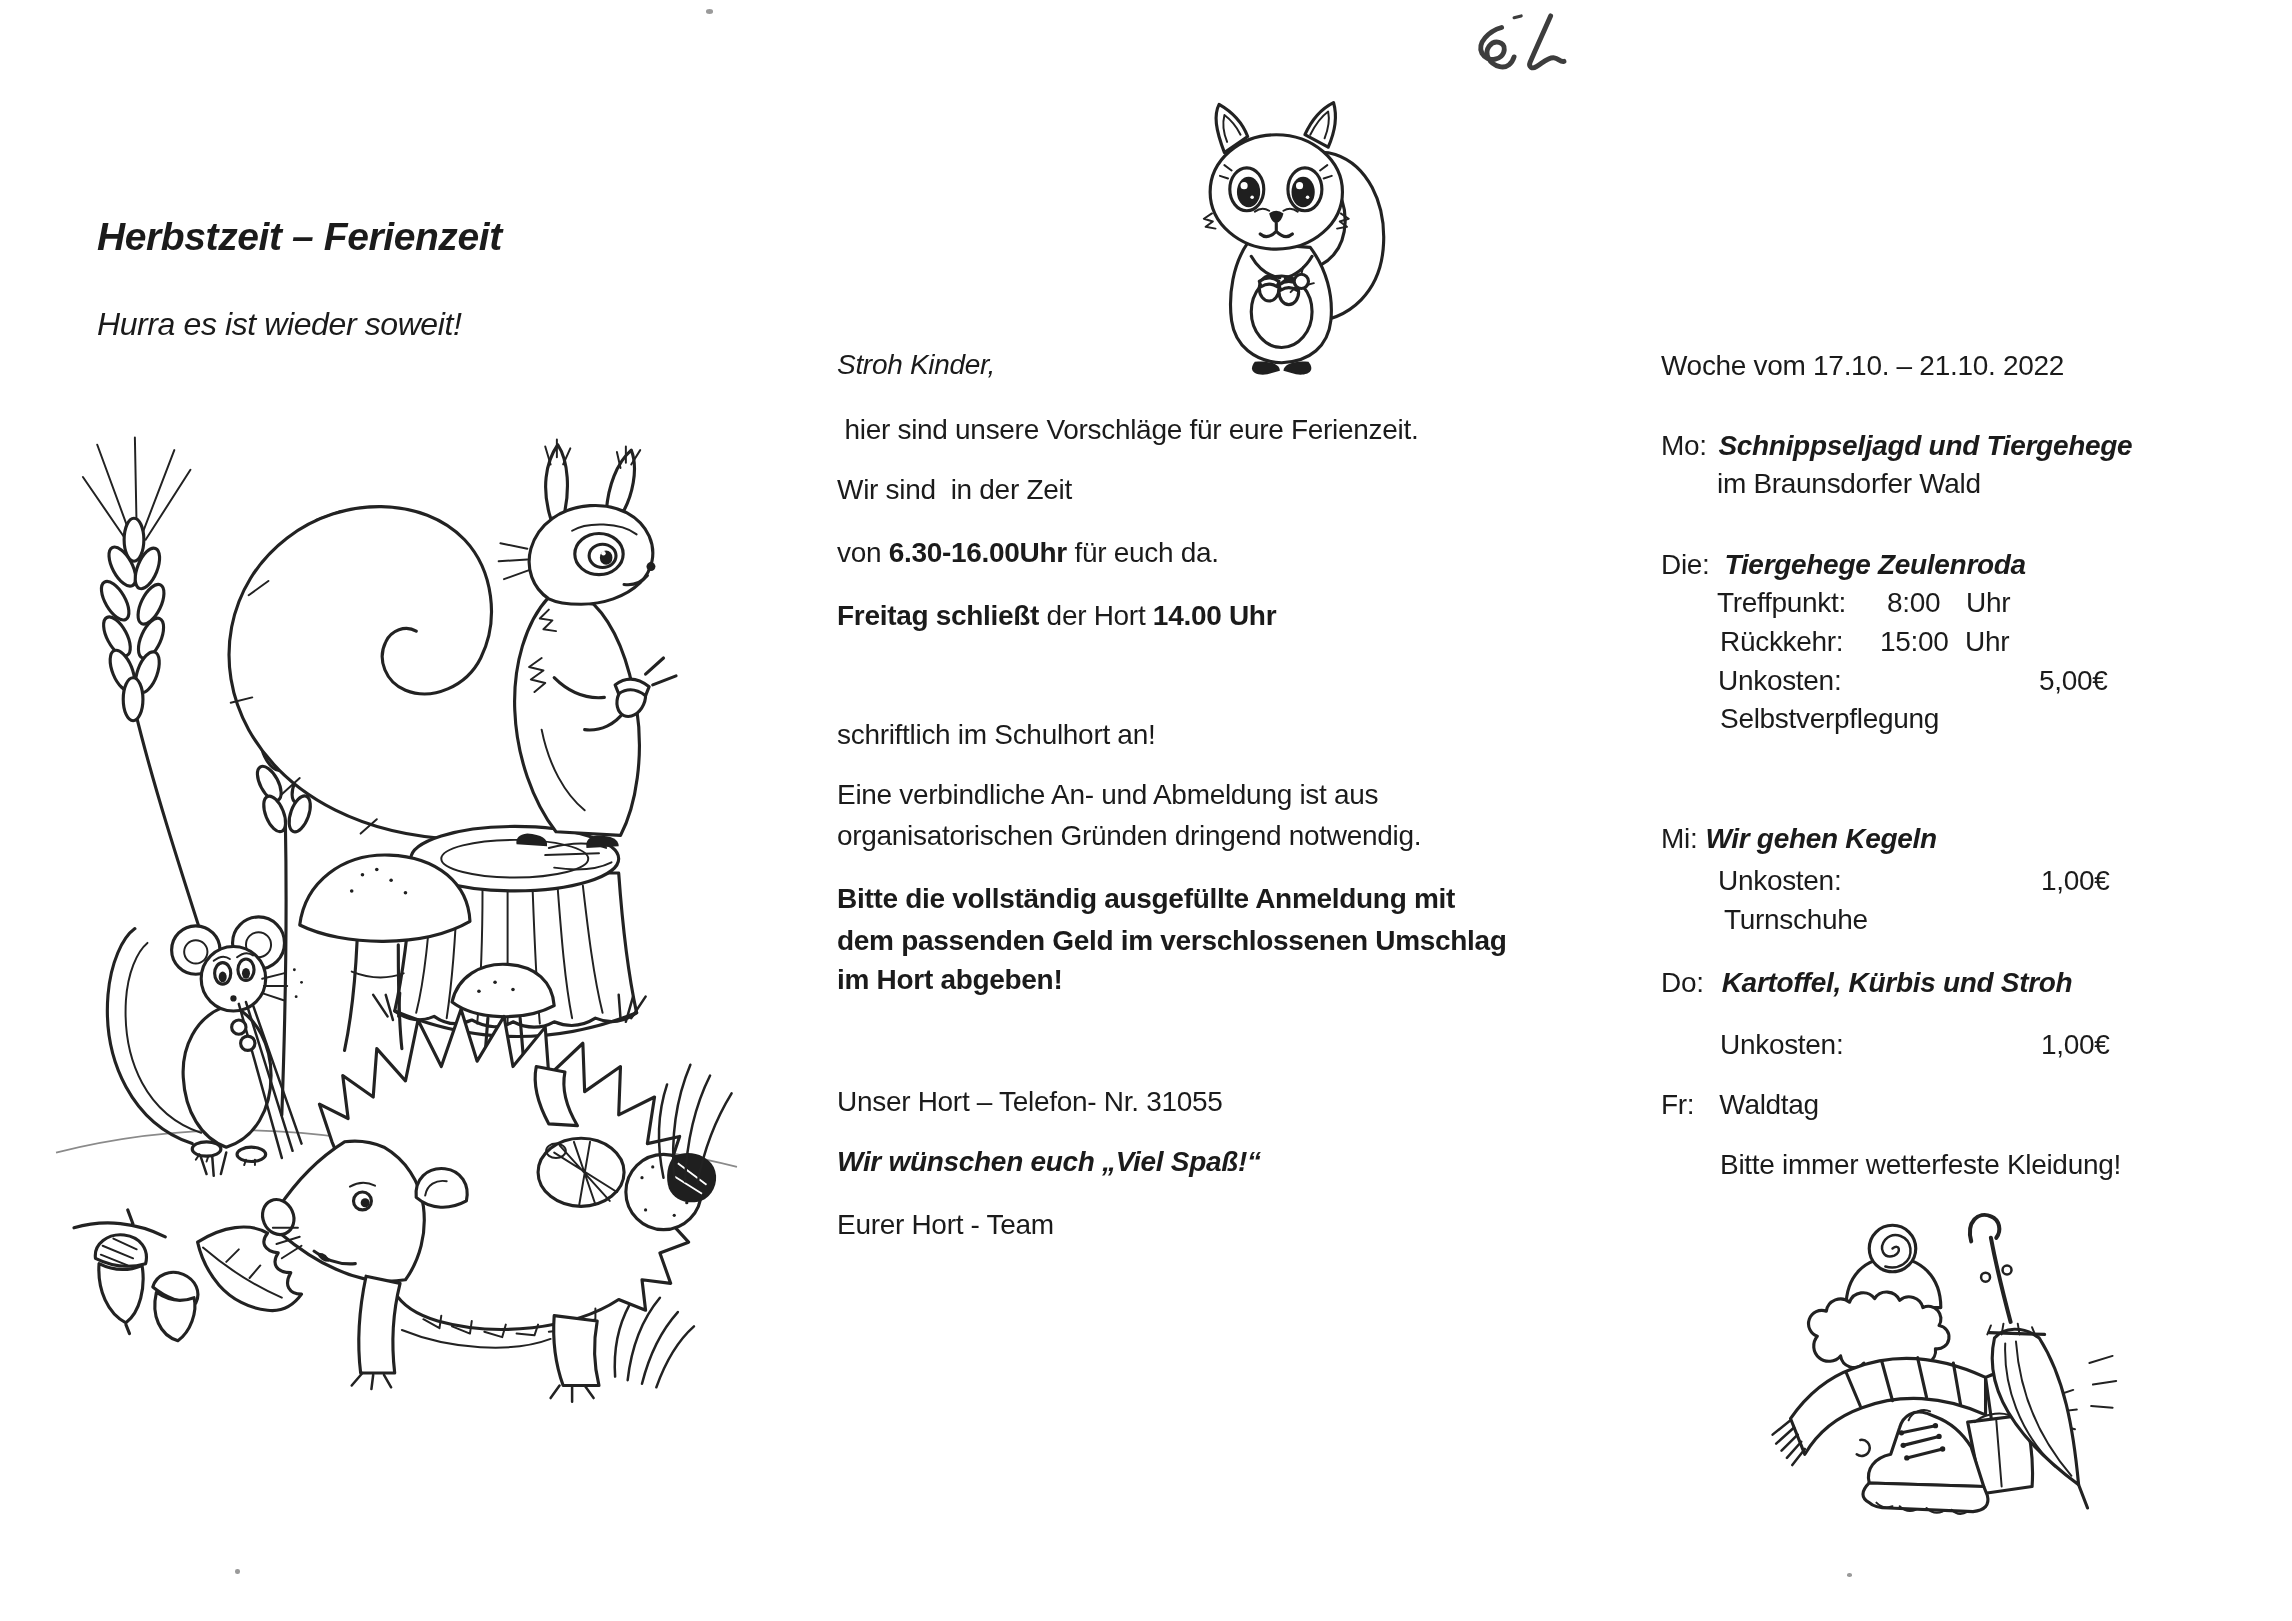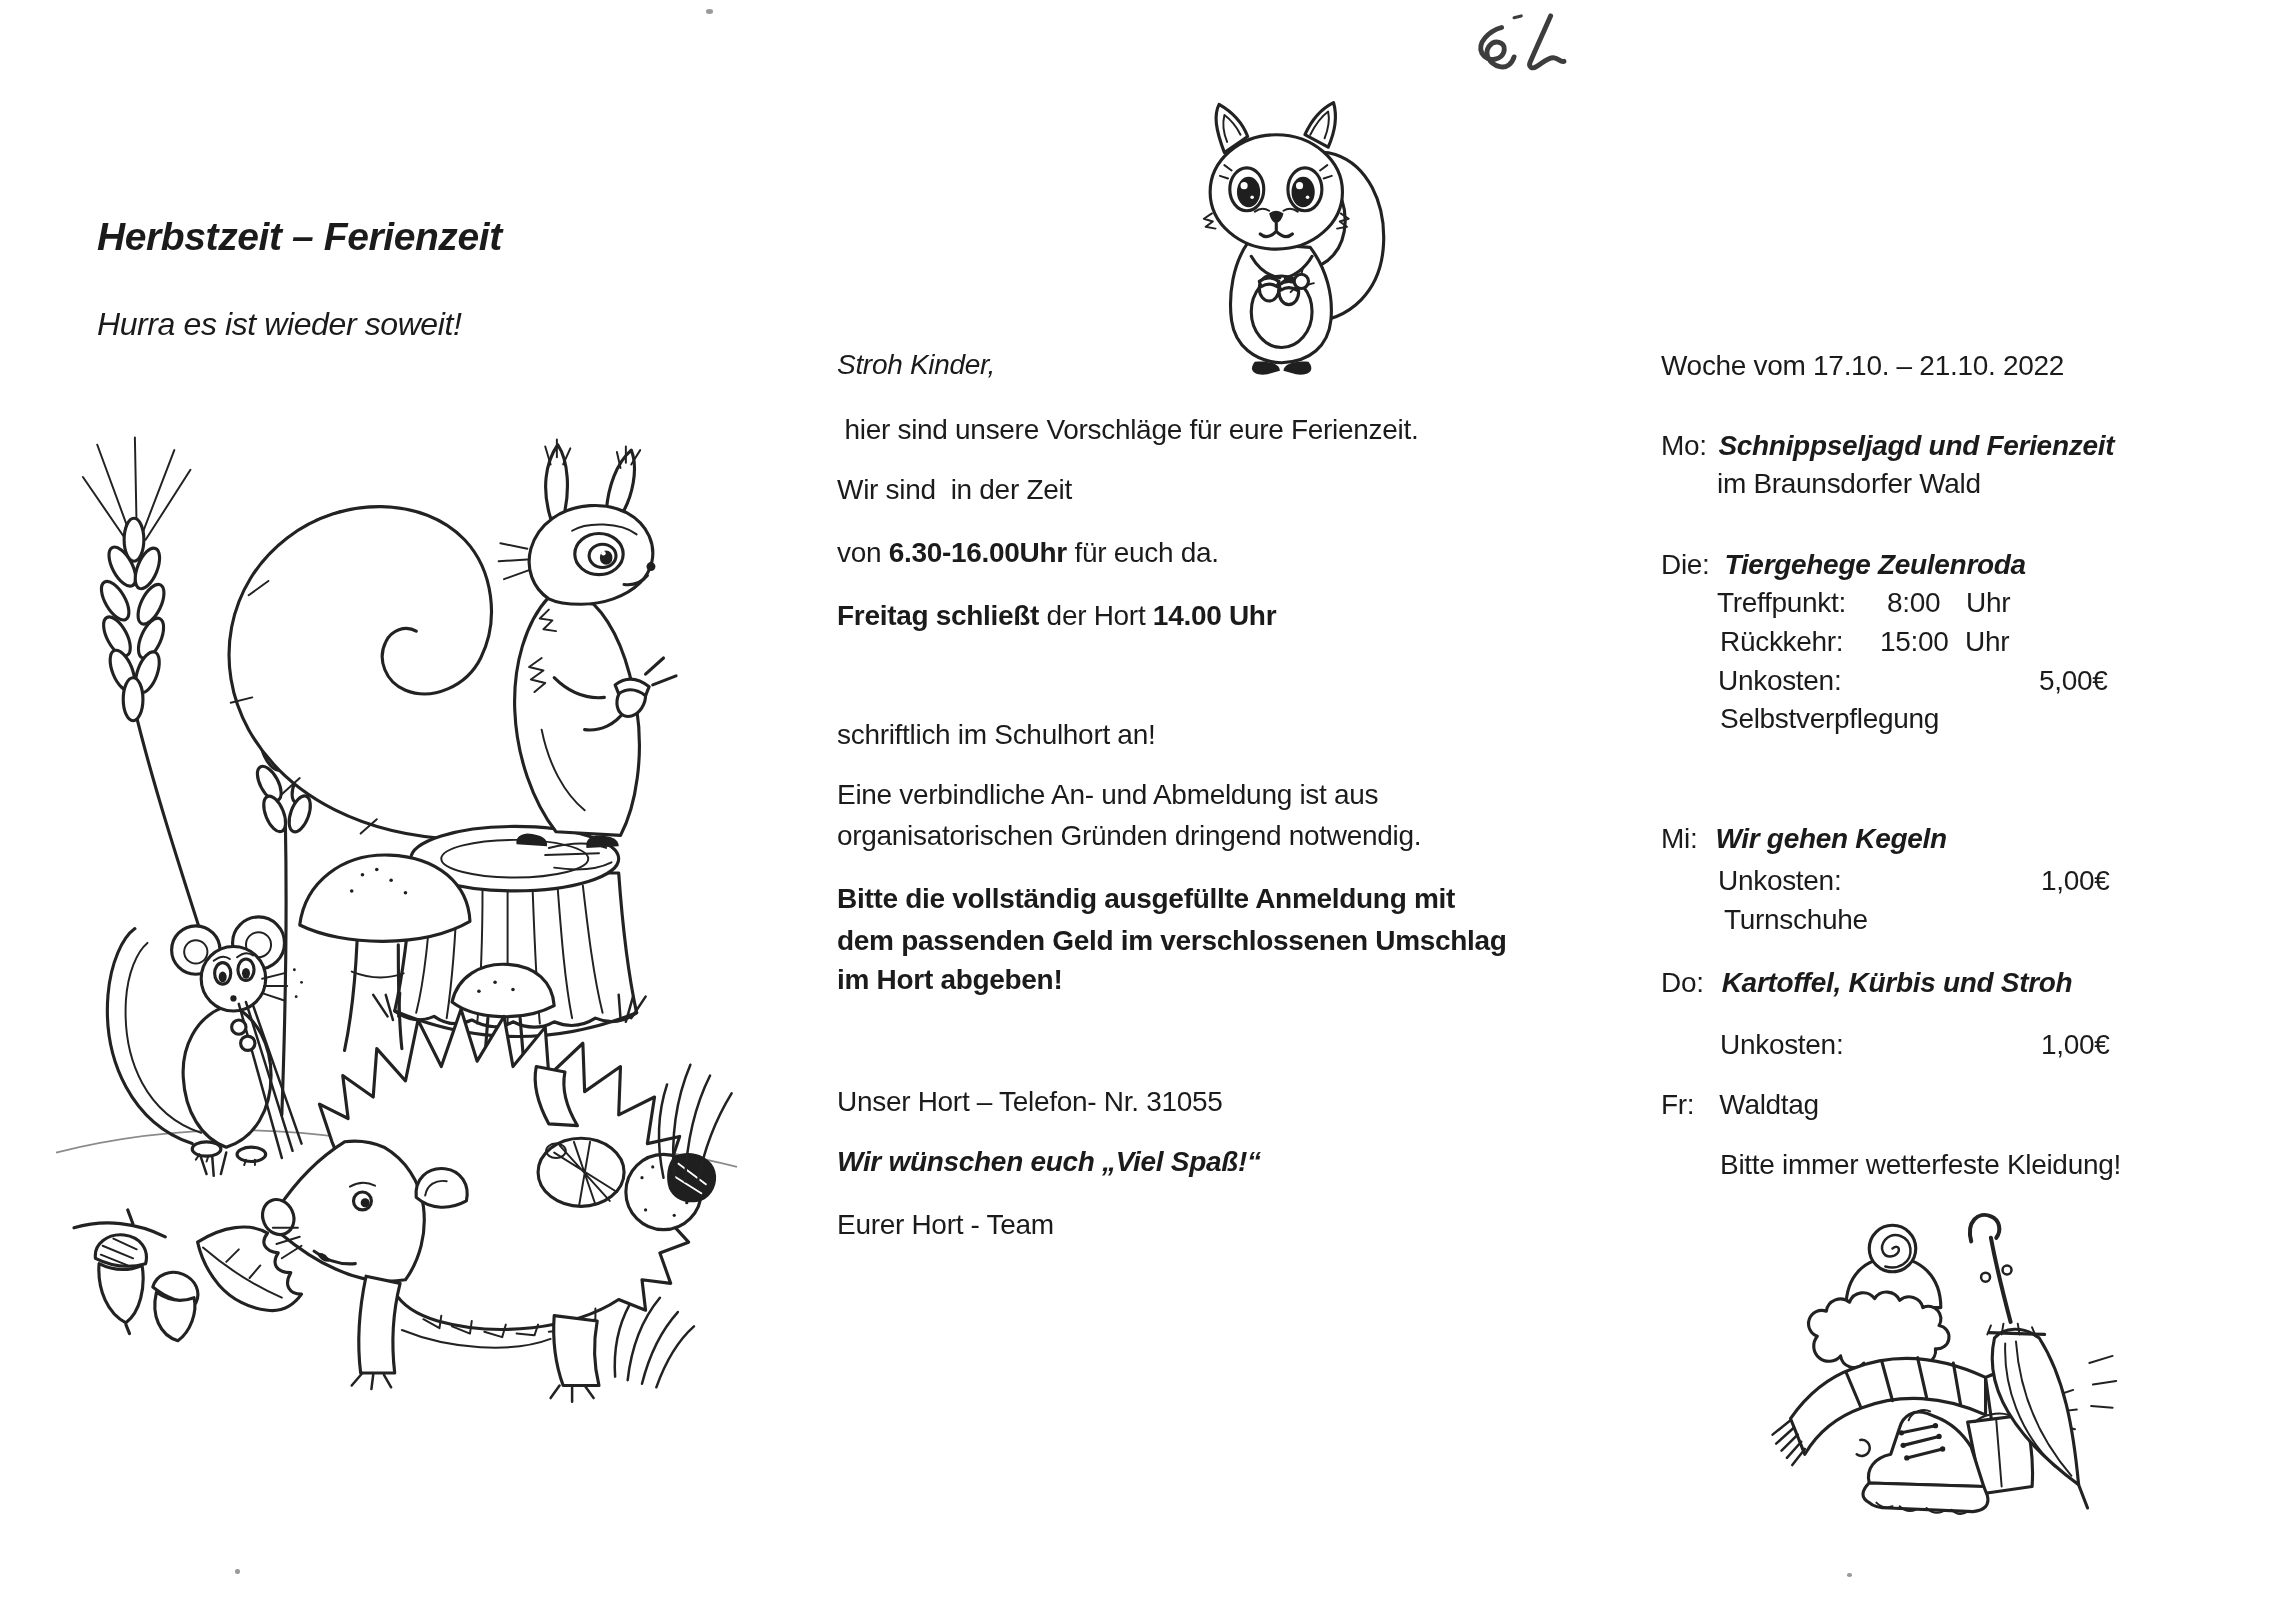--- a/index.html
+++ b/index.html
@@ -254,35 +254,35 @@
     <div class="line b" style="top:536px;left:0">Bitte die vollständig ausgefüllte Anmeldung mit</div>
     <div class="line b" style="top:617px;left:0">im Hort abgeben!</div>
     <div class="line" style="top:739px;left:0">Unser Hort – Telefon- Nr. 31055</div>
     <div class="line b i" style="top:799px;left:0">Wir wünschen euch „Viel Spaß!“</div>
     <div class="line" style="top:862px;left:0">Eurer Hort - Team</div>
   </div>
 
   <div class="col sched-col">
     <div class="line" style="top:2.7px;left:0">Woche vom 17.10. – 21.10. 2022</div>
 
-    <div class="line" style="top:83px;left:0"><span>Mo:</span><span class="b i" style="margin-left:11.6px">Schnippseljagd und Ferienzeit</span></div>
+    <div class="line" style="top:83px;left:0"><span>Mo:</span><span class="b i" style="margin-left:11.6px">Schnippseljagd und Tiergehege</span></div>
     <div class="line" style="top:121px;left:56px">im Braunsdorfer Wald</div>
 
     <div class="line" style="top:202px;left:0"><span>Die:</span><span class="b i" style="margin-left:15px">Tiergehege Zeulenroda</span></div>
     <div class="line" style="top:240px;left:56px">Treffpunkt:</div>
     <div class="line" style="top:240px;left:226px">8:00</div>
     <div class="line" style="top:240px;left:305px">Uhr</div>
     <div class="line" style="top:279px;left:59px">Rückkehr:</div>
     <div class="line" style="top:279px;left:219px">15:00</div>
     <div class="line" style="top:279px;left:304px">Uhr</div>
     <div class="line" style="top:318px;left:57px">Unkosten:</div>
     <div class="line" style="top:318px;left:378px">5,00€</div>
     <div class="line" style="top:356px;left:59px">Selbstverpflegung</div>
 
-    <div class="line" style="top:476px;left:0"><span>Mi:</span><span class="b i" style="margin-left:18px">Wir gehen Kegeln</span></div>
+    <div class="line" style="top:476px;left:0"><span>Mi:</span><span class="b i" style="margin-left:8px">Wir gehen Kegeln</span></div>
     <div class="line" style="top:518px;left:57px">Unkosten:</div>
     <div class="line" style="top:518px;left:380px">1,00€</div>
     <div class="line" style="top:557px;left:63px">Turnschuhe</div>
 
     <div class="line" style="top:620px;left:0"><span>Do:</span><span class="b i" style="margin-left:18px">Kartoffel, Kürbis und Stroh</span></div>
     <div class="line" style="top:682px;left:59px">Unkosten:</div>
     <div class="line" style="top:682px;left:380px">1,00€</div>
 
     <div class="line" style="top:742px;left:0"><span>Fr:</span><span style="margin-left:25px">Waldtag</span></div>
     <div class="line" style="top:802px;left:59px">Bitte immer wetterfeste Kleidung!</div>

